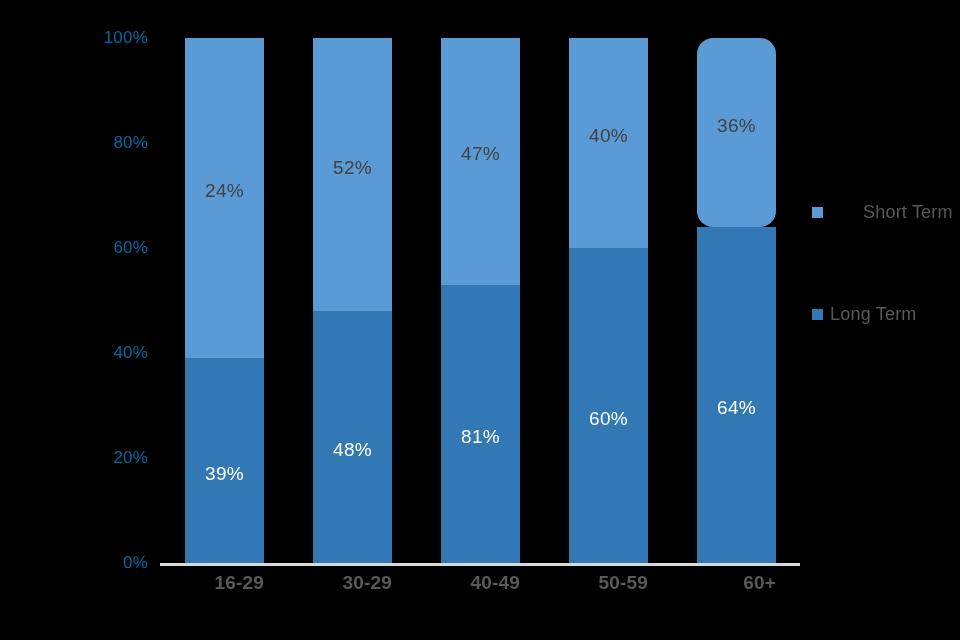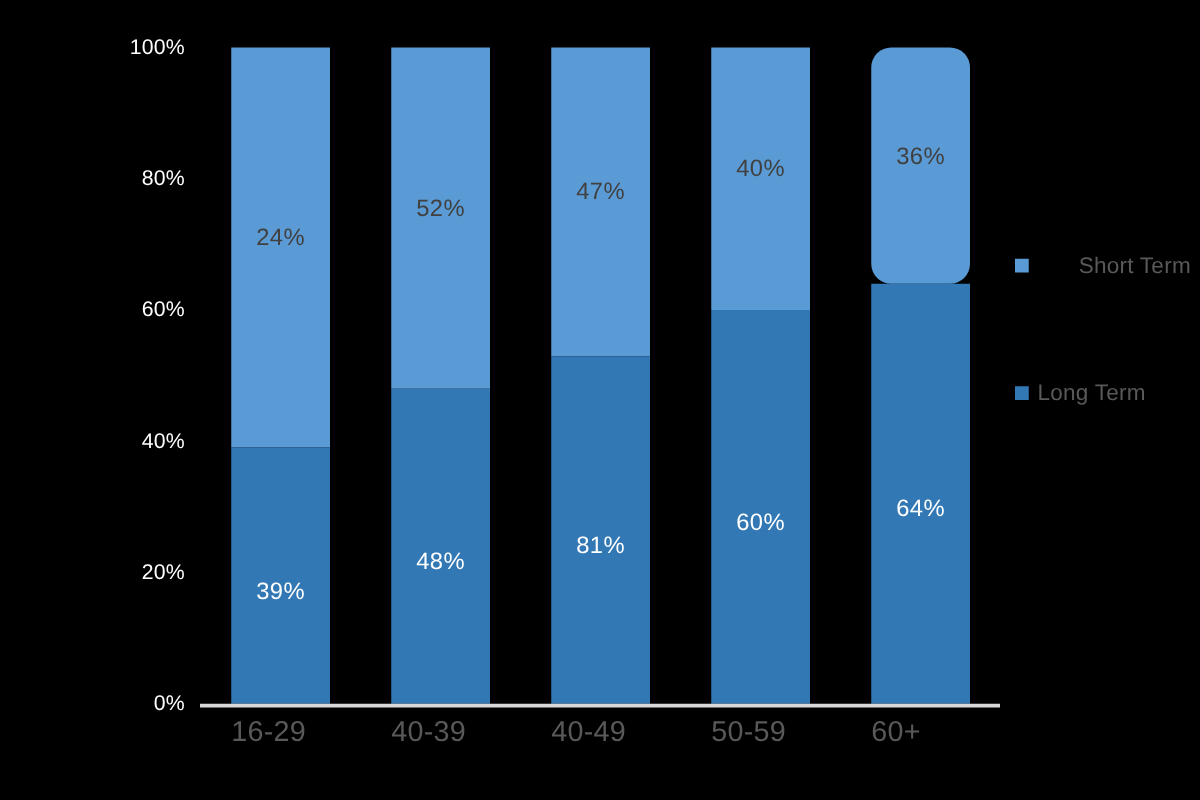--- a/index.html
+++ b/index.html
@@ -25,21 +25,21 @@
     position: absolute;
     left: 0;
     top: 0;
     width: 160px;
     height: 640px;
   }
   .y-tick-label {
     position: absolute;
     right: 12px;
     transform: translateY(-50%);
-    color: #ffffff;
+    color: #0369a1;
     font-size: 17px;
     letter-spacing: 0.2px;
     white-space: nowrap;
   }
   
   .plot-area {
     position: absolute;
     left: 185px;
     top: 38px;
     width: 591px;
@@ -98,25 +98,26 @@
   .x-axis {
     position: absolute;
     left: 185px;
     top: 572px;
     width: 591px;
     display: flex;
     justify-content: space-between;
   }
   .x-tick-label {
     width: 79px;
-    text-align: left;
+    text-align: right;
     color: #595959;
-    font-size: 23px;
+    font-size: 19px;
     letter-spacing: 0.2px;
     white-space: nowrap;
+    font-weight: bold;
   }
   
   .legend {
     position: absolute;
     left: 812px;
     top: 0;
     width: 148px;
     height: 640px;
   }
   .legend-item {
@@ -198,21 +199,21 @@
         <span class="seg-label">64%</span>
       </div>
     </div>
 
   </div>
 
   <div class="axis-line"></div>
 
   <div class="x-axis">
     <div class="x-tick-label">16-29</div>
-    <div class="x-tick-label">40-39</div>
+    <div class="x-tick-label">30-29</div>
     <div class="x-tick-label">40-49</div>
     <div class="x-tick-label">50-59</div>
     <div class="x-tick-label">60+</div>
   </div>
 
   <div class="legend">
     <div class="legend-item" style="top:202px;gap:40px;">
       <span class="legend-swatch" style="background: rgb(91, 155, 213);"></span>
       <span class="legend-label">Short Term</span>
     </div>

